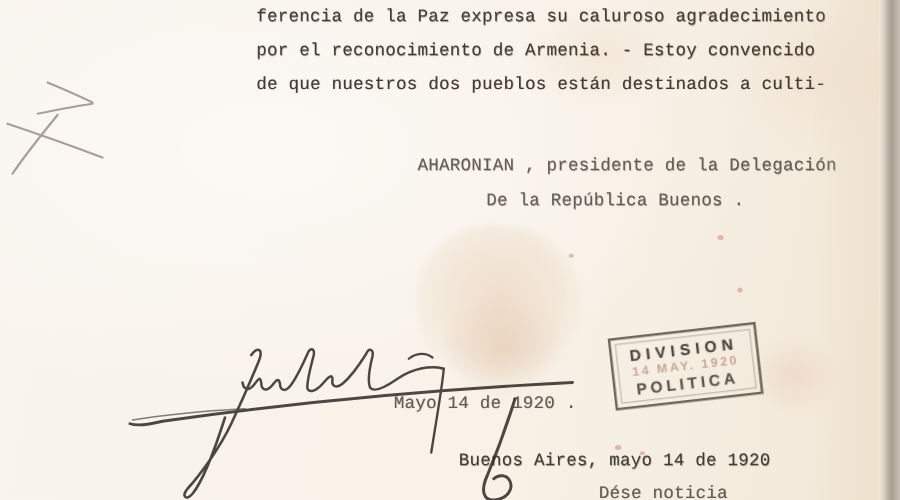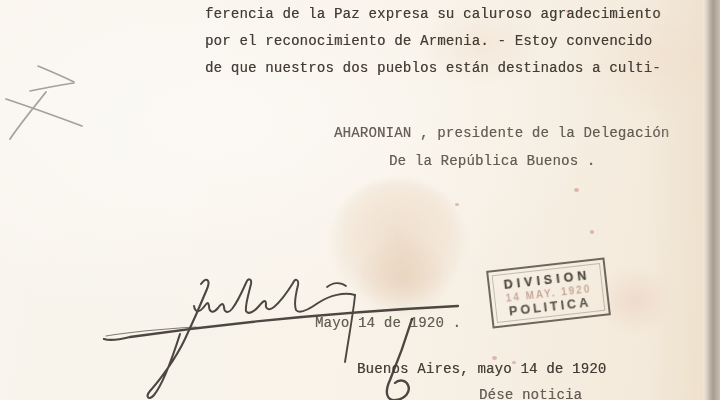--- a/index.html
+++ b/index.html
@@ -77,21 +77,21 @@
   <div class="speck" style="left:566px;top:10px;width:4px;height:3px;"></div>
 
   <div class="typewriter" style="left:205px;top:7px;">ferencia de la Paz expresa su caluroso agradecimiento</div>
   <div class="typewriter" style="left:205px;top:34px;">por el reconocimiento de Armenia. - Estoy convencido</div>
   <div class="typewriter" style="left:205px;top:61px;">de que nuestros dos pueblos están destinados a culti-</div>
 
   <div class="typewriter faded" style="left:334px;top:126px;">AHARONIAN , presidente de la Delegación</div>
   <div class="typewriter faded" style="left:389px;top:154px;">De la República Buenos .</div>
 
   <div class="typewriter faded" style="left:271px;top:316px;margin-left:44px;">Mayo 14 de 1920 .</div>
-  <div class="typewriter" style="left:357px;top:362px;text-align:right;">Buenos Aires, mayo 14 de 1920</div>
+  <div class="typewriter" style="left:367px;top:362px;text-align:right;">Buenos Aires, mayo 14 de 1920</div>
   <div class="typewriter faded" style="left:479px;top:388px;">Dése noticia</div>
 
   <div class="stamp">
     <div class="stamp-line stamp-top">DIVISION</div>
     <div class="stamp-line stamp-date">14 MAY. 1920</div>
     <div class="stamp-line stamp-bottom">POLITICA</div>
   </div>
 
   <svg class="overlay" width="720" height="400" viewBox="0 0 720 400">
     <g stroke="#35302b" fill="none" stroke-linecap="round" opacity="0.88">

